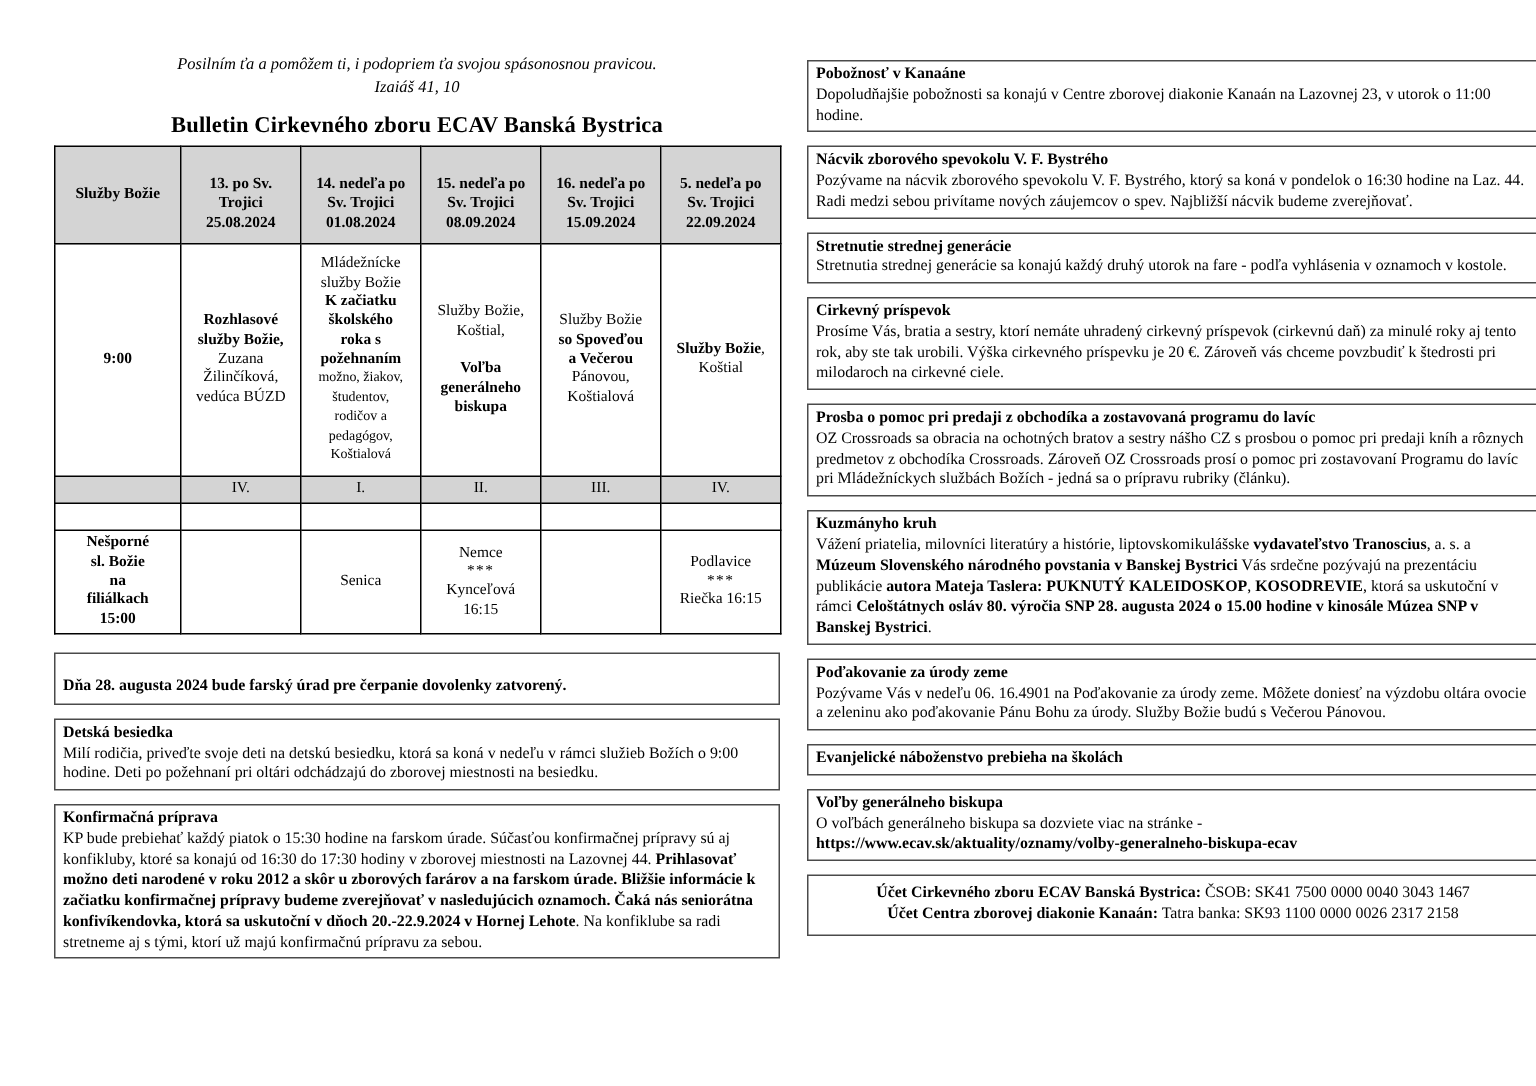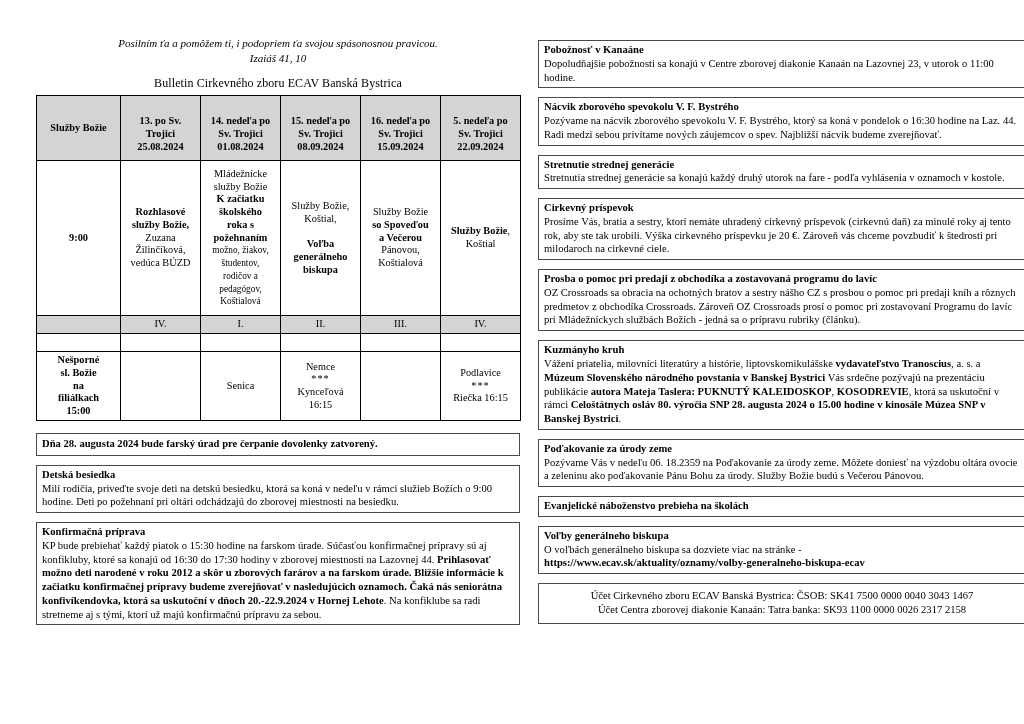--- a/index.html
+++ b/index.html
@@ -40,22 +40,22 @@
     font-style: italic;
     font-size: 11px;
     line-height: 1.32;
     margin: 0 0 11px 0;
   }
   .verse .ref { display: block; }
 
   
   .bulletin-title {
     text-align: center;
-    font-weight: normal;
-    font-size: 12px;
+    font-weight: bold;
+    font-size: 15px;
     margin: 0 0 4px 0;
     letter-spacing: .1px;
   }
 
   
   table.schedule {
     border-collapse: collapse;
     width: 100%;
     table-layout: fixed;
   }
@@ -108,24 +108,24 @@
     margin-bottom: 9px;
     font-size: 10.6px;
     line-height: 1.30;
     text-align: left;
   }
   .notice p { margin: 0; }
   .notice .nhead {
     font-weight: bold;
     display: block;
   }
-  .notice.single { padding-top: 3px; padding-bottom: 4px; }
+  .notice.single { padding-top: 15px; padding-bottom: 4px; }
   .notice.centered { text-align: center; padding: 5px 6px 6px 6px; }
   .notice.centered .line { display: block; }
-  .notice.centered .lbl { font-weight: normal; }
+  .notice.centered .lbl { font-weight: bold; }
   .right-first { margin-top: 0; }
 </style>
 </head>
 <body>
 
 <div class="page">
 
   <div class="col-left">
 
     <div class="verse">
@@ -324,21 +324,21 @@
       <p>OZ Crossroads sa obracia na ochotných bratov a sestry nášho CZ s prosbou o pomoc pri predaji kníh a rôznych predmetov z obchodíka Crossroads. Zároveň OZ Crossroads prosí o pomoc pri zostavovaní Programu do lavíc pri Mládežníckych službách Božích - jedná sa o prípravu rubriky (článku).</p>
     </div>
 
     <div class="notice">
       <span class="nhead">Kuzmányho kruh</span>
       <p><span>Vážení priatelia, milovníci literatúry a histórie, liptovskomikulášske </span><span class="b">vydavateľstvo Tranoscius</span><span>, a. s. a </span><span class="b">Múzeum Slovenského národného povstania v Banskej Bystrici</span><span> Vás srdečne pozývajú na prezentáciu publikácie </span><span class="b">autora Mateja Taslera: PUKNUTÝ KALEIDOSKOP</span><span>, </span><span class="b">KOSODREVIE</span><span>, ktorá sa uskutoční v rámci </span><span class="b">Celoštátnych osláv 80. výročia SNP 28. augusta 2024 o 15.00 hodine v kinosále Múzea SNP v Banskej Bystrici</span><span>.</span></p>
     </div>
 
     <div class="notice">
       <span class="nhead">Poďakovanie za úrody zeme</span>
-      <p>Pozývame Vás v nedeľu 06. 18.2359 na Poďakovanie za úrody zeme. Môžete doniesť na výzdobu oltára ovocie a zeleninu ako poďakovanie Pánu Bohu za úrody. Služby Božie budú s Večerou Pánovou.</p>
+      <p>Pozývame Vás v nedeľu 06. 16.4901 na Poďakovanie za úrody zeme. Môžete doniesť na výzdobu oltára ovocie a zeleninu ako poďakovanie Pánu Bohu za úrody. Služby Božie budú s Večerou Pánovou.</p>
     </div>
 
     <div class="notice">
       <span class="nhead">Evanjelické náboženstvo prebieha na školách</span>
     </div>
 
     <div class="notice">
       <span class="nhead">Voľby generálneho biskupa</span>
       <p>O voľbách generálneho biskupa sa dozviete viac na stránke -</p>
       <p class="b"><span>https://www.ecav.sk/aktuality/oznamy/volby-generalneho-biskupa-ecav</span></p>

